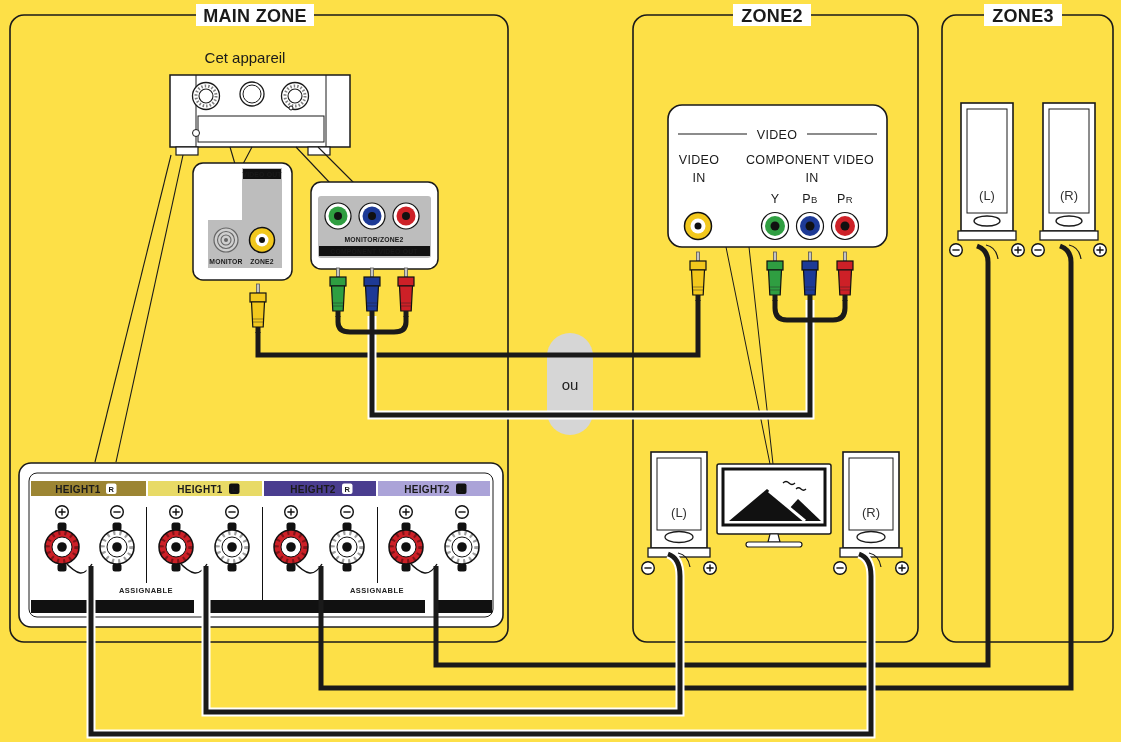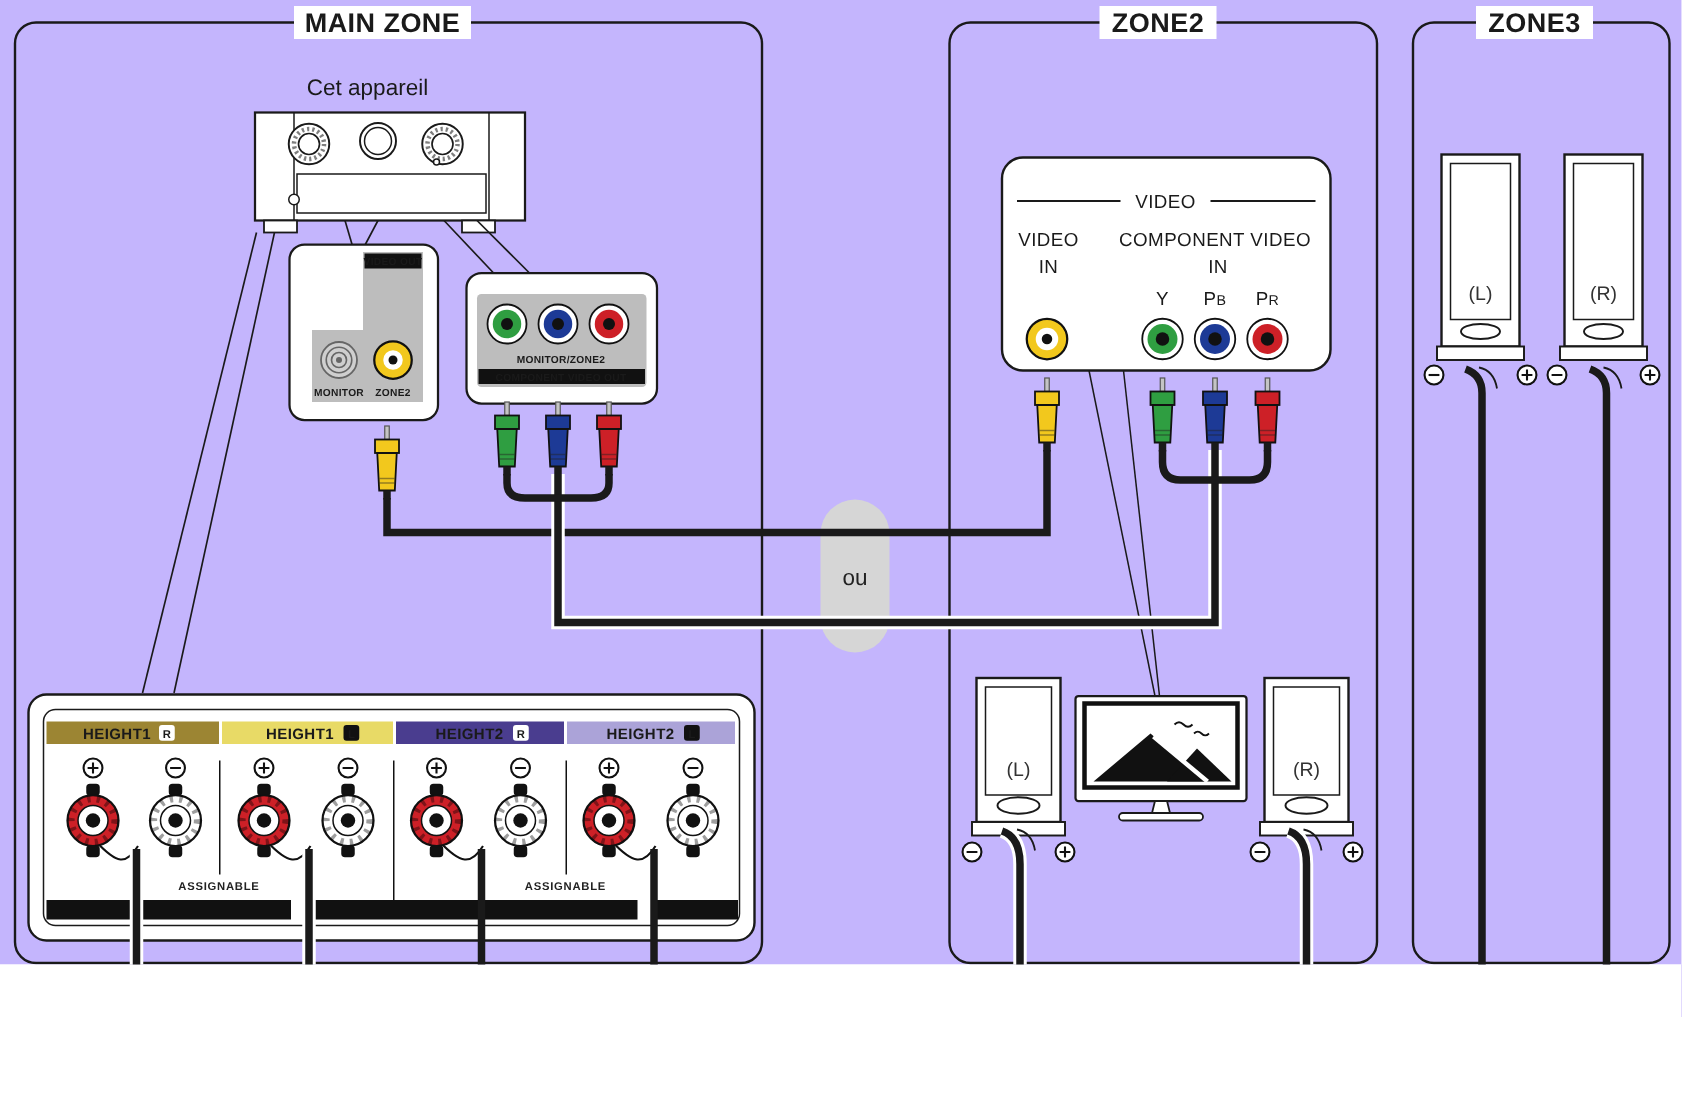--- a/index.html
+++ b/index.html
@@ -1,16 +1,16 @@
 <!DOCTYPE html>
 <html><head>
 <meta charset="utf-8">
 <style>
   html,body{margin:0;padding:0;background:#fff;}
-  .stage{width:1121px;height:643px;position:relative;background:#c4b5fd;}
+  .stage{width:1121px;height:742px;position:relative;background:#fde047;}
   svg text{font-family:"Liberation Sans","DejaVu Sans",sans-serif;fill:#1a1a1a;}
   .zt{font-size:18px;font-weight:bold;letter-spacing:.3px}
   .cap{font-size:15px}
   .micro{font-size:6.8px;font-weight:bold;letter-spacing:.2px}
   .strip-t{font-size:10px;font-weight:bold;letter-spacing:.3px}
   .strip-l{font-size:7.5px;font-weight:bold}
   .assign{font-size:7.5px;font-weight:bold;letter-spacing:.5px;fill:#222}
   .vp{font-size:12.5px;letter-spacing:.3px}
   .spk{font-size:13px;fill:#333}
   .ou{font-size:15px;fill:#222}

